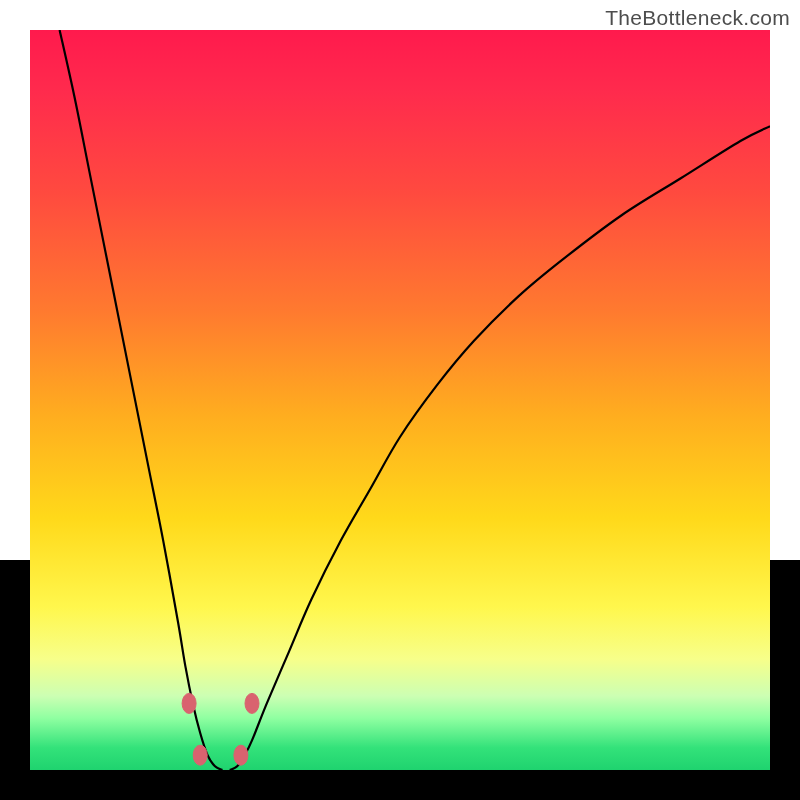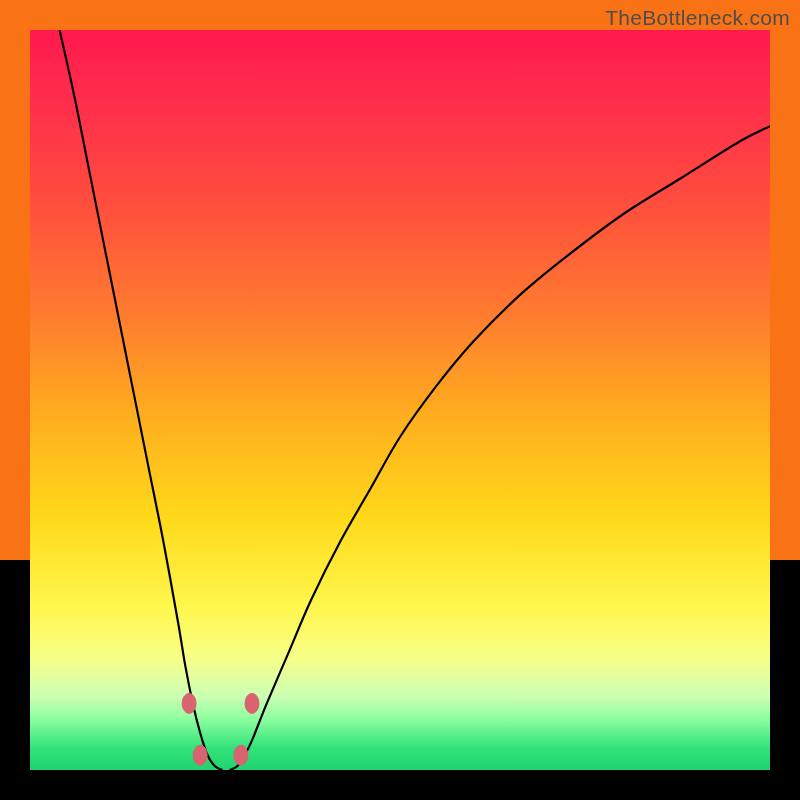--- a/index.html
+++ b/index.html
@@ -10,21 +10,21 @@
     overflow: hidden;
     background: #000;
     font-family: Arial, Helvetica, sans-serif;
   }
   .frame {
     position: absolute;
     top: 0;
     left: 0;
     width: 800px;
     height: 560px;
-    background: #f97316;
+    background: #ffffff;
   }
   .plot {
     position: absolute;
     top: 30px;
     left: 30px;
     width: 740px;
     height: 740px;
     background: linear-gradient(
       to bottom,
       #ff1a4d 0%,

